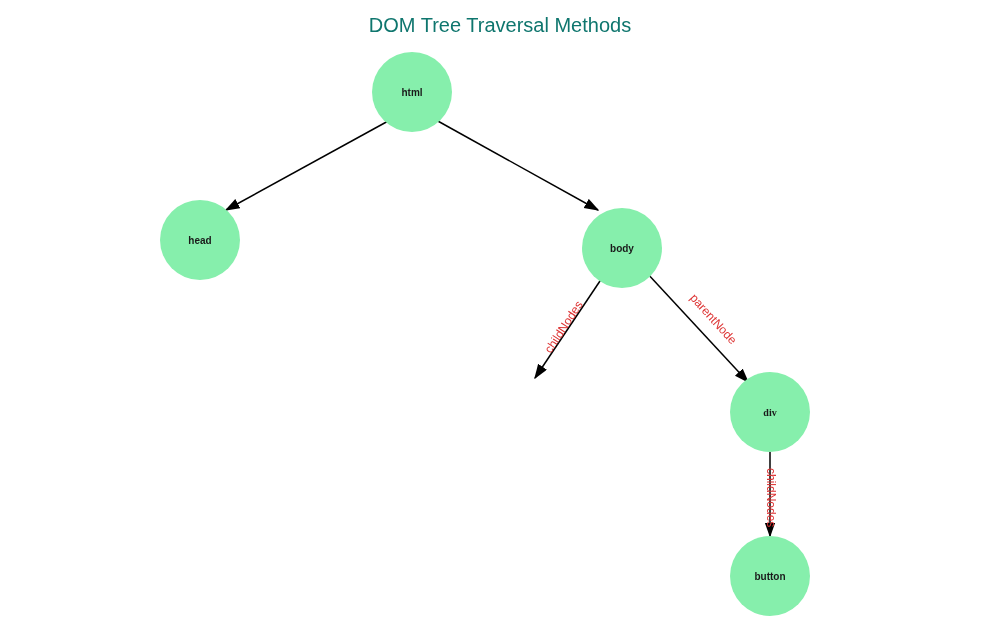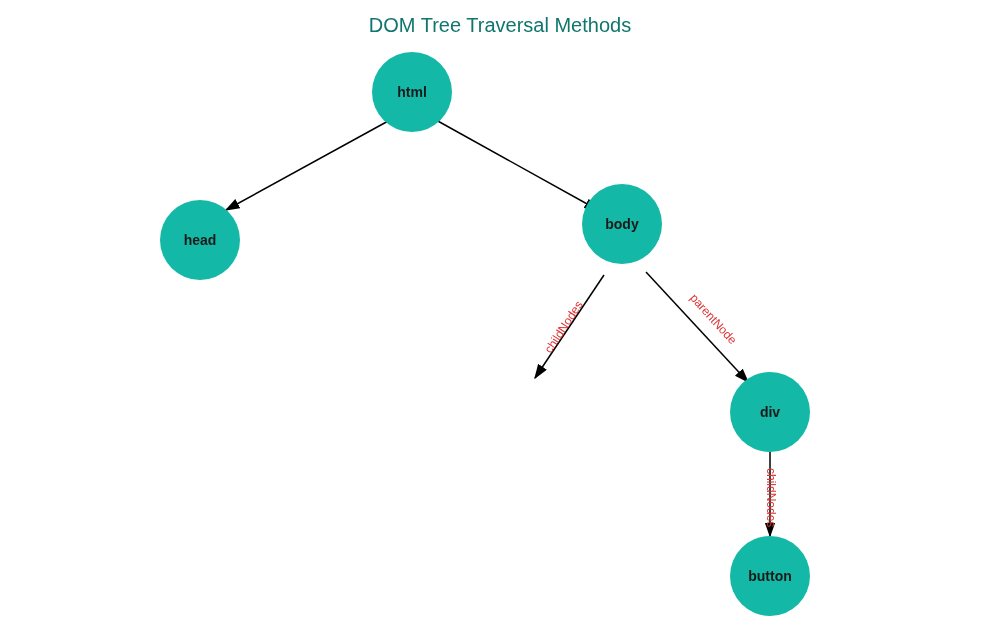--- a/index.html
+++ b/index.html
@@ -24,26 +24,26 @@
       position: absolute;
       top: 0; left: 0;
       width: 1000px;
       height: 628px;
     }
     .node {
       position: absolute;
       width: 80px;
       height: 80px;
       border-radius: 50%;
-      background: #14b8a6;
+      background: #86efac;
       display: flex;
       align-items: center;
       justify-content: center;
       font-weight: 700;
-      font-size: 14px;
+      font-size: 10px;
       color: #1a1a1a;
       transform: translate(-50%, -50%);
     }
     .edge-label {
       position: absolute;
       font-size: 12px;
       color: #d33;
       transform-origin: center;
       white-space: nowrap;
     }
@@ -77,23 +77,23 @@
   <div class="edge-label" style="left:534px; top:320px; transform: rotate(-57deg);">childNodes</div>
   <div class="edge-label" style="left:682px; top:312px; transform: rotate(48deg);">parentNode</div>
   <div class="edge-label" style="left:778px; top:468px; transform: rotate(90deg); transform-origin: left top;">childNodes</div>
 
   <div class="node" style="left:412px; top:92px;">
     <span>html</span>
   </div>
   <div class="node" style="left:200px; top:240px;">
     <span>head</span>
   </div>
-  <div class="node" style="left:622px; top:224px;">
+  <div class="node" style="left:622px; top:248px;">
     <span>body</span>
   </div>
-  <div class="node" style="left:770px; top:412px;">
+  <div class="node" style="left:770px; top:412px;font-family:Liberation Serif, serif;">
     <span>div</span>
   </div>
   <div class="node" style="left:770px; top:576px;">
     <span>button</span>
   </div>
 
 </div>
 
 </body></html>

